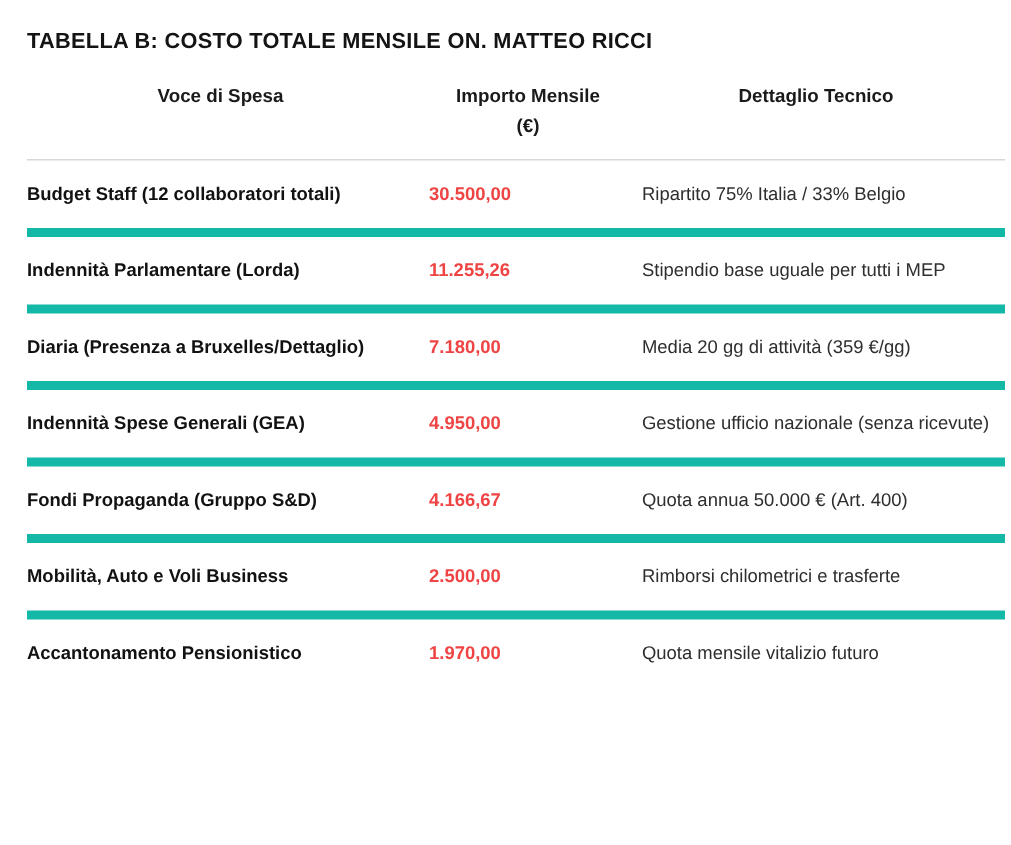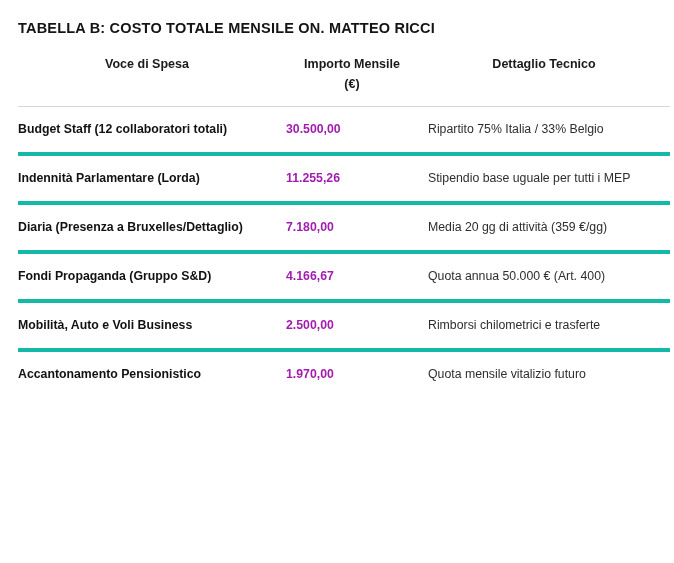--- a/index.html
+++ b/index.html
@@ -46,32 +46,32 @@
     padding: 0 10px 12px 0;
     vertical-align: top;
     line-height: 1.55;
     border-bottom: 1px solid #d8d8d8;
   }
   table.cost-table td {
     font-size: 12.3px;
     padding: 13px 10px 13px 0;
     vertical-align: top;
     line-height: 1.55;
-    border-bottom: 4px solid #14b8a6;
+    border-bottom: 6px solid #14b8a6;
   }
   table.cost-table tr:last-child td {
     border-bottom: none;
   }
   td.voce {
     font-weight: bold;
     color: #121212;
   }
   td.importo {
     font-weight: bold;
-    color: #a21caf;
+    color: #ef4444;
   }
   td.dettaglio {
     font-weight: normal;
     color: #2e2e2e;
   }
   .hdr-sub {
     display: block;
   }
 </style>
 </head>
@@ -111,20 +111,25 @@
         <td class="voce">Indennità Parlamentare (Lorda)</td>
         <td class="importo">11.255,26</td>
         <td class="dettaglio">Stipendio base uguale per tutti i MEP</td>
       </tr>
       <tr>
         <td class="voce">Diaria (Presenza a Bruxelles/Dettaglio)</td>
         <td class="importo">7.180,00</td>
         <td class="dettaglio">Media 20 gg di attività (359 €/gg)</td>
       </tr>
       <tr>
+        <td class="voce">Indennità Spese Generali (GEA)</td>
+        <td class="importo">4.950,00</td>
+        <td class="dettaglio">Gestione ufficio nazionale (senza ricevute)</td>
+      </tr>
+      <tr>
         <td class="voce">Fondi Propaganda (Gruppo S&amp;D)</td>
         <td class="importo">4.166,67</td>
         <td class="dettaglio">Quota annua 50.000 € (Art. 400)</td>
       </tr>
       <tr>
         <td class="voce">Mobilità, Auto e Voli Business</td>
         <td class="importo">2.500,00</td>
         <td class="dettaglio">Rimborsi chilometrici e trasferte</td>
       </tr>
       <tr>

